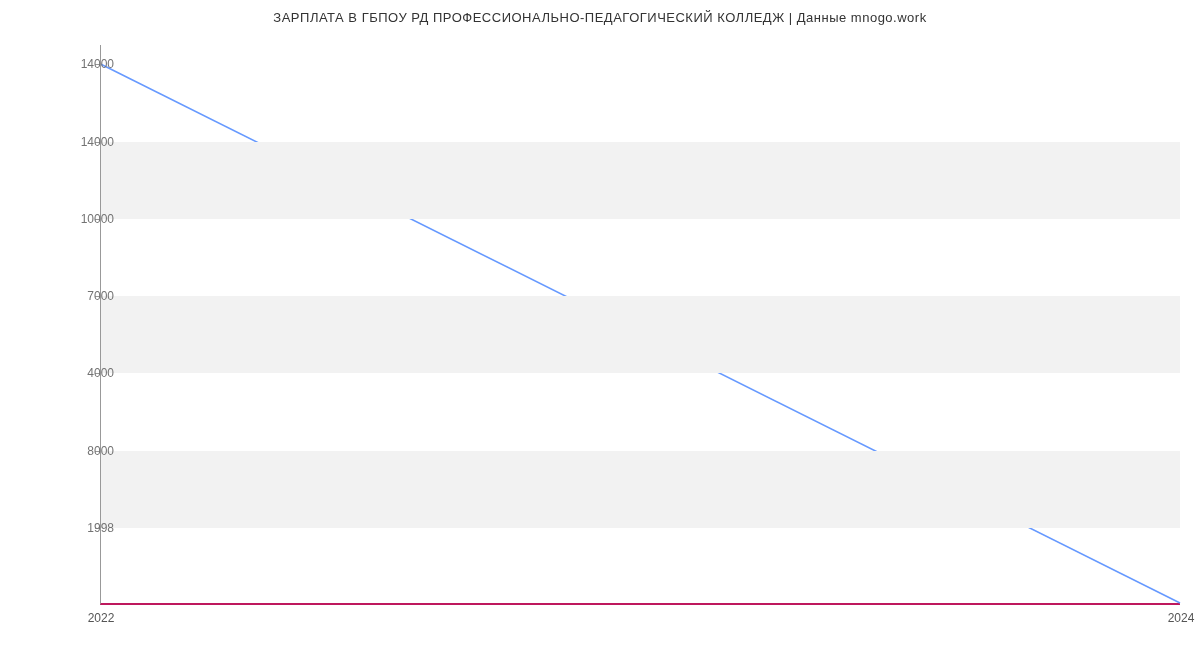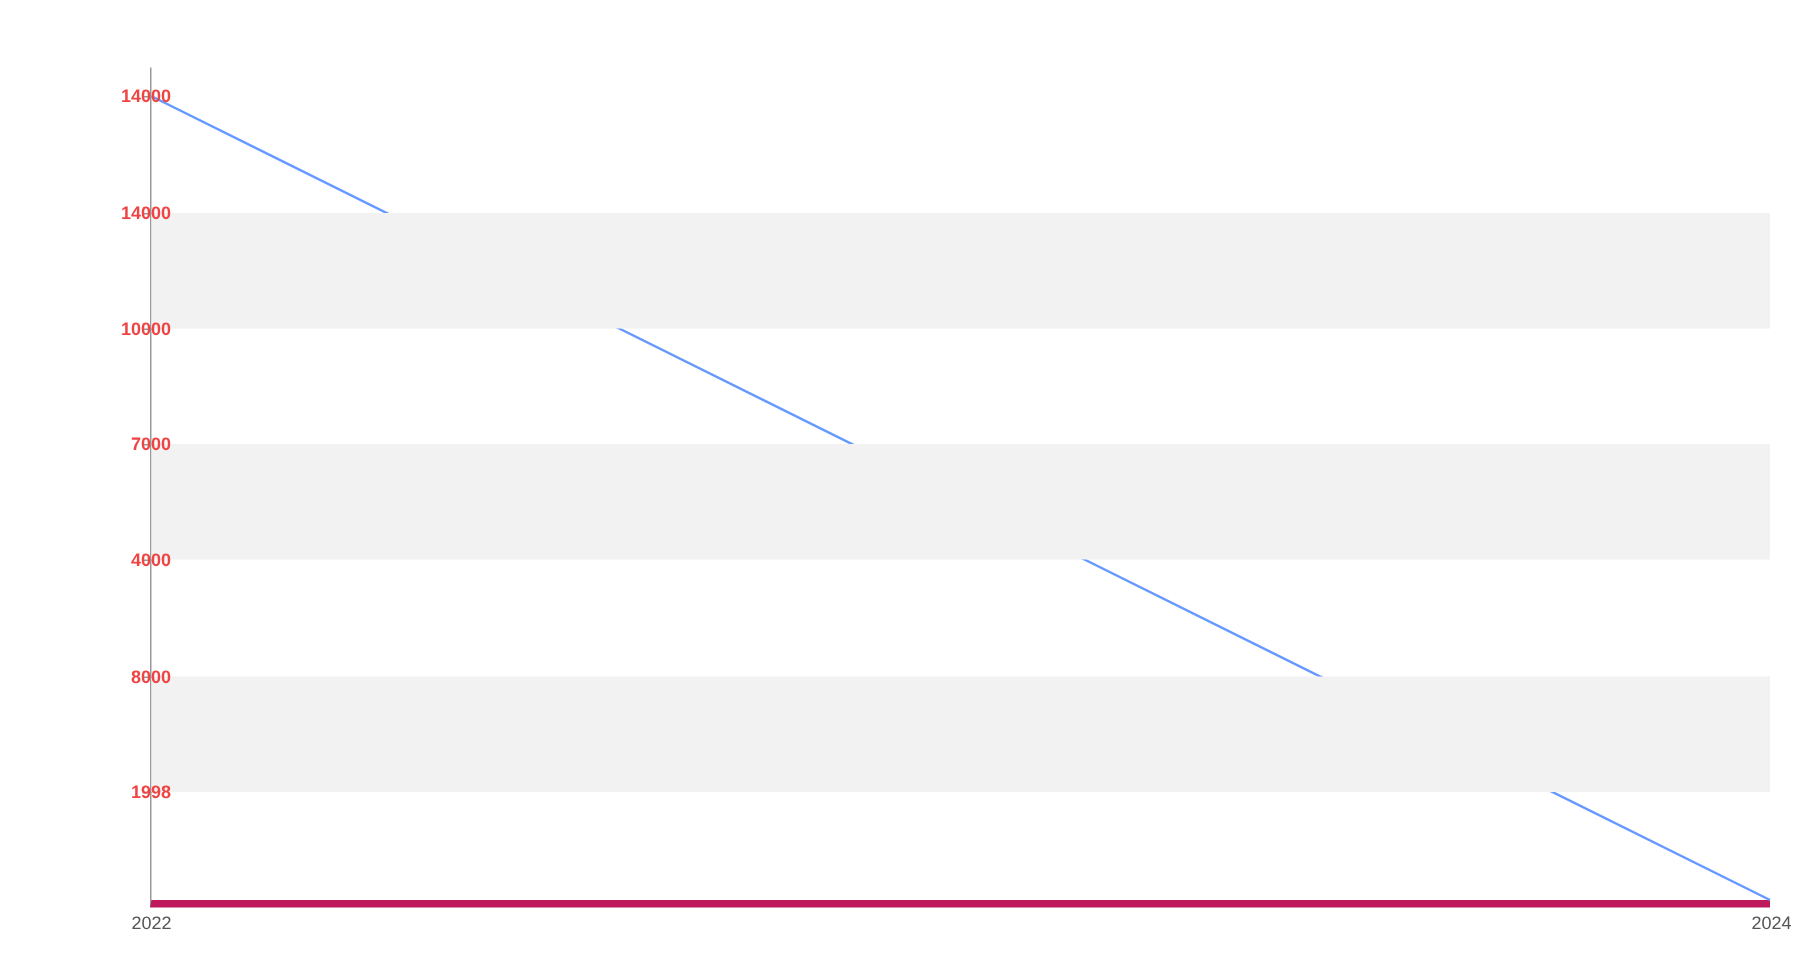--- a/index.html
+++ b/index.html
@@ -26,38 +26,37 @@
     letter-spacing: 0.5px;
     color: #333;
   }
   .plot-area {
     position: absolute;
     left: 100px;
     top: 45px;
     width: 1080px;
     height: 560px;
     border-left: 1px solid #999;
-    border-bottom: 5px solid #be185d;
+    border-bottom: 2px solid #be185d;
     box-sizing: border-box;
   }
   .band {
     position: absolute;
     left: 0;
     right: 0;
     background: #f2f2f2;
   }
   .y-tick {
     position: absolute;
     right: 1086px; 
     transform: translateY(-50%);
     font-size: 12px;
-    color: #ef4444;
+    color: #737373;
     text-align: right;
     width: 60px;
-    font-weight: bold;
   }
   .tick-mark {
     position: absolute;
     left: -6px;
     width: 6px;
     height: 1px;
     background: #999;
   }
   .x-label {
     position: absolute;
@@ -72,20 +71,21 @@
     top: 0;
     width: 100%;
     height: 100%;
     overflow: visible;
   }
 </style>
 </head>
 <body>
 
 <div class="chart-wrap">
+  <div class="title">ЗАРПЛАТА В ГБПОУ  РД ПРОФЕССИОНАЛЬНО-ПЕДАГОГИЧЕСКИЙ КОЛЛЕДЖ | Данные mnogo.work</div>
   <div class="plot-area" id="plot">
     <svg class="line" id="svg-line" viewBox="0 0 1080 560" preserveAspectRatio="none">
         <path d="M0 19.310344827586164 L1080 560" fill="none" stroke="#6699ff" stroke-width="1.6"></path>
       </svg>
   <div class="band" style="top: 405.517px; height: 77.2414px;"></div>
       <div class="band" style="top: 251.034px; height: 77.2414px;"></div>
       <div class="band" style="top: 96.5517px; height: 77.2414px;"></div>
       <div class="tick-mark" style="top: 482.759px;"></div>
       <div class="tick-mark" style="top: 405.517px;"></div>
       <div class="tick-mark" style="top: 328.276px;"></div>

